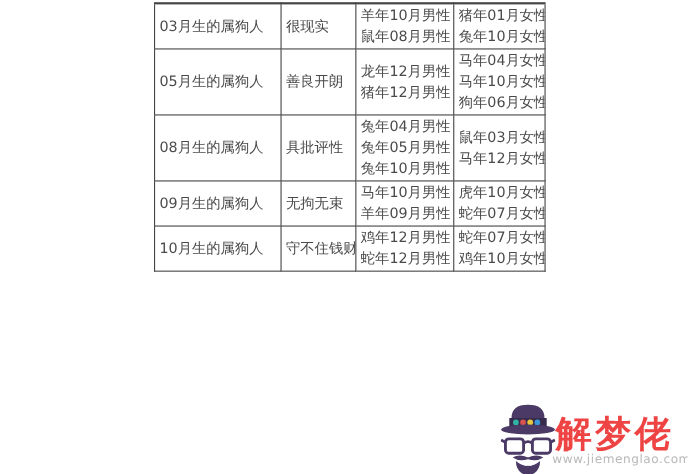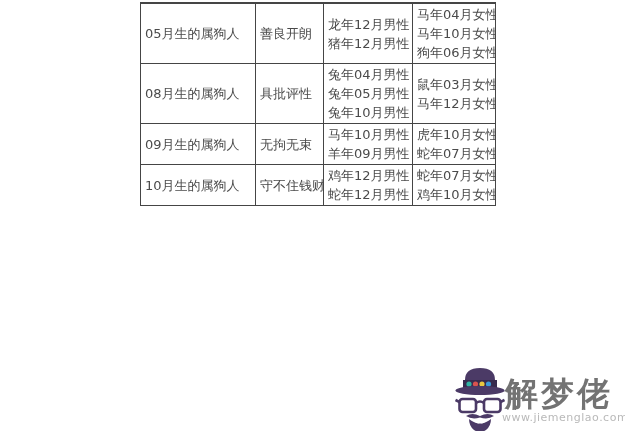--- a/index.html
+++ b/index.html
@@ -56,40 +56,56 @@
     width: 50px;
     height: 68px;
   }
   .brand {
     position: absolute;
     left: 50px;
     top: 6px;
     font-size: 33px;
     font-weight: 600;
     letter-spacing: 3px;
-    color: #737373;
+    color: #ef4444;
     white-space: nowrap;
   }
   .url {
     position: absolute;
     left: 47px;
     top: 45px;
     font-size: 11px;
     color: #b9b9b9;
     letter-spacing: 0.5px;
     white-space: nowrap;
   }
 </style>
 </head>
 <body>
 
 <div class="page">
 
   <table class="zodiac">
     <tbody id="table-body">
+        <tr>
+          <td class="col-month">
+            <div>03月生的属狗人</div>
+          </td>
+          <td class="col-trait">
+            <div>很现实</div>
+          </td>
+          <td class="col-male">
+            <div>羊年10月男性</div>
+            <div>鼠年08月男性</div>
+          </td>
+          <td class="col-female">
+            <div>猪年01月女性</div>
+            <div>兔年10月女性</div>
+          </td>
+        </tr>
         <tr>
           <td class="col-month">
             <div>05月生的属狗人</div>
           </td>
           <td class="col-trait">
             <div>善良开朗</div>
           </td>
           <td class="col-male">
             <div>龙年12月男性</div>
             <div>猪年12月男性</div>

